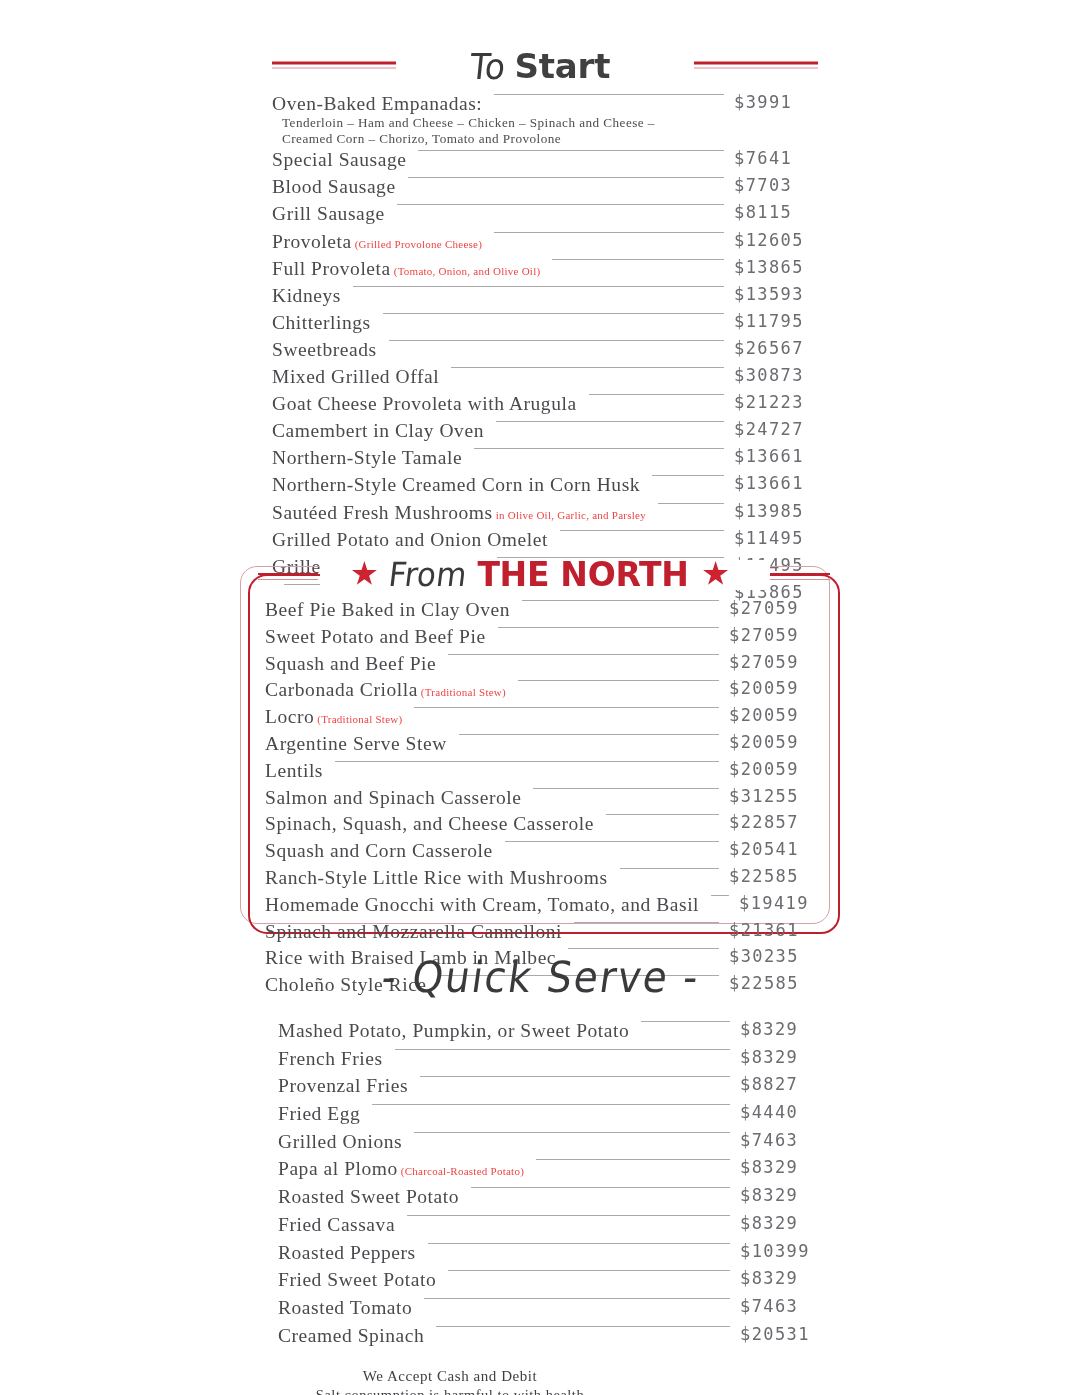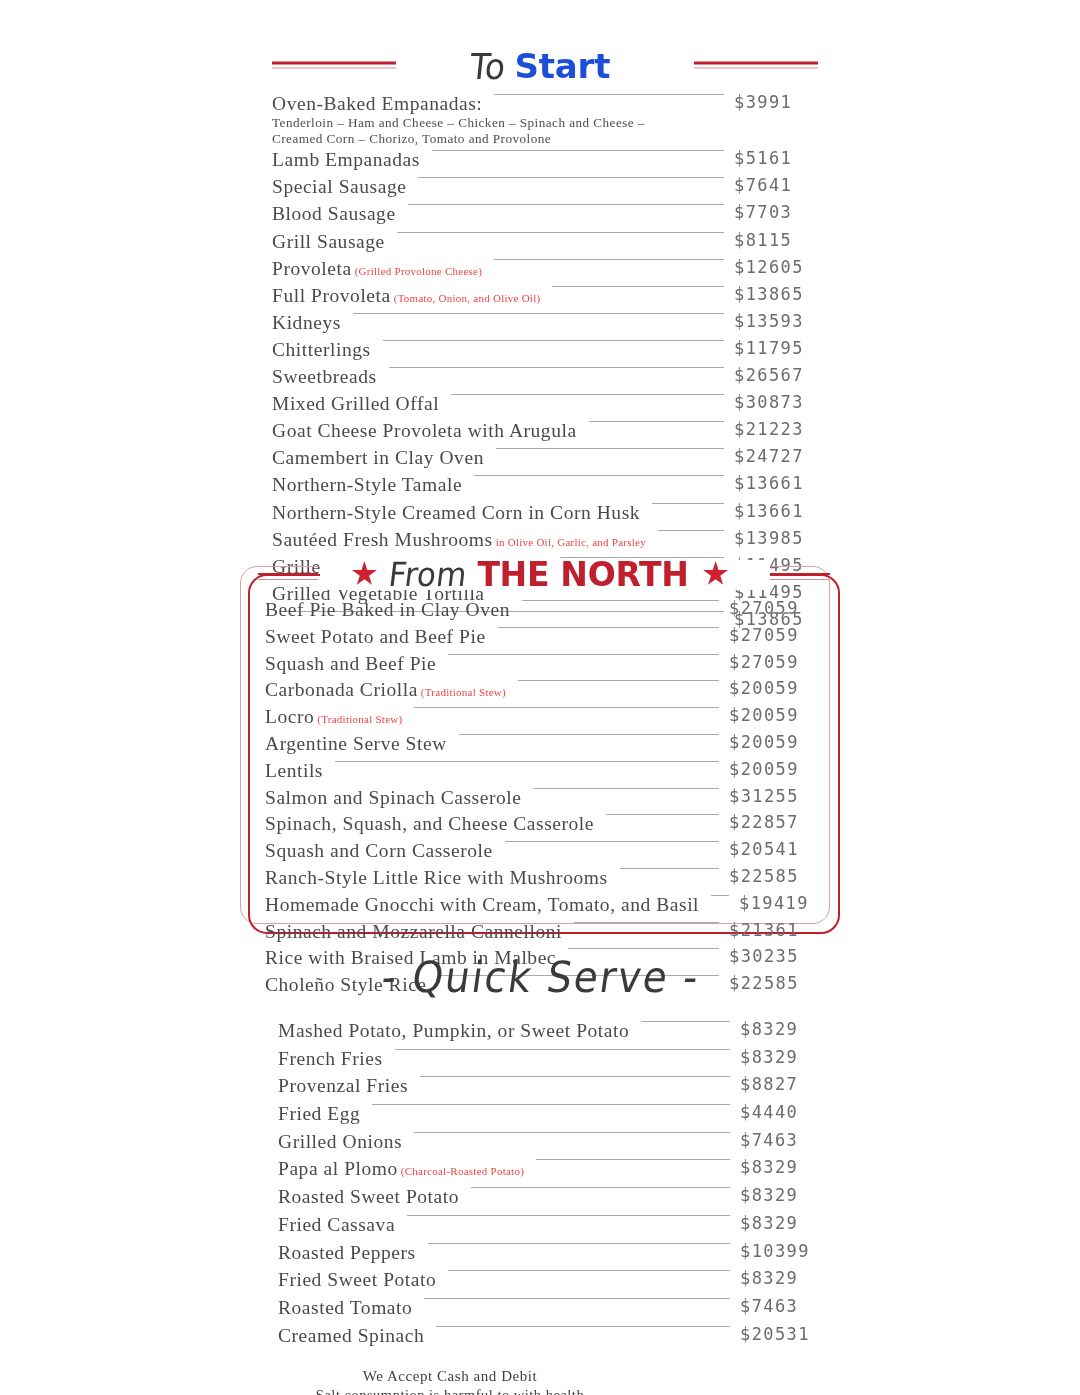--- a/index.html
+++ b/index.html
@@ -28,21 +28,21 @@
 
   .hdr1 .t1{
     font-family:"DejaVu Sans", sans-serif;
     font-size:33px;color:#3a3a3c;font-weight:400;
     letter-spacing:.5px;
     transform:skewX(-6deg) scaleY(1.08);
     margin-right:9px;
   }
   .hdr1 .t2{
     font-family:"DejaVu Sans", sans-serif;
-    font-size:34px;color:#1d4ed8;font-weight:700;
+    font-size:34px;color:#404040;font-weight:700;
     letter-spacing:-.2px;
   }
 
   
   .list{margin:0 auto;}
   .row{
     display:flex;align-items:flex-start;
     width:100%;
     line-height:1;
   }
@@ -76,21 +76,21 @@
     flex:0 0 auto;
     text-align:left;
     width:86px;
   }
   .desc{
     font-family:"Liberation Serif", serif;
     font-size:13.2px;
     color:#4d4d51;
     letter-spacing:.45px;
     line-height:1.28;
-    margin:1px 0 2px 0;
+    margin:1px 0 2px 10px;
     max-width:420px;
   }
 
   .sec1 .list{width:548px;margin-left:272px;}
   .sec1 .row{margin-bottom:7.6px;}
   .sec1 .row:first-child{margin-bottom:1px;}
 
   
   .sec2{position:absolute;left:0;top:552px;width:1080px;}
 
@@ -186,25 +186,20 @@
           <span class="ln2"></span>
       </span>
     </div>
     <div class="list" id="list-0">
         <div class="row">
           <div class="nm">Oven-Baked Empanadas:</div>
           <div class="dots"></div>
           <div class="pr">$3991</div>
         </div>
         <div class="desc">Tenderloin – Ham and Cheese – Chicken – Spinach and Cheese – Creamed Corn – Chorizo, Tomato and Provolone</div>
-        <div class="row">
-          <div class="nm">Lamb Empanadas</div>
-          <div class="dots"></div>
-          <div class="pr">$5161</div>
-        </div>
         <div class="row">
           <div class="nm">Special Sausage</div>
           <div class="dots"></div>
           <div class="pr">$7641</div>
         </div>
         <div class="row">
           <div class="nm">Blood Sausage</div>
           <div class="dots"></div>
           <div class="pr">$7703</div>
         </div>

